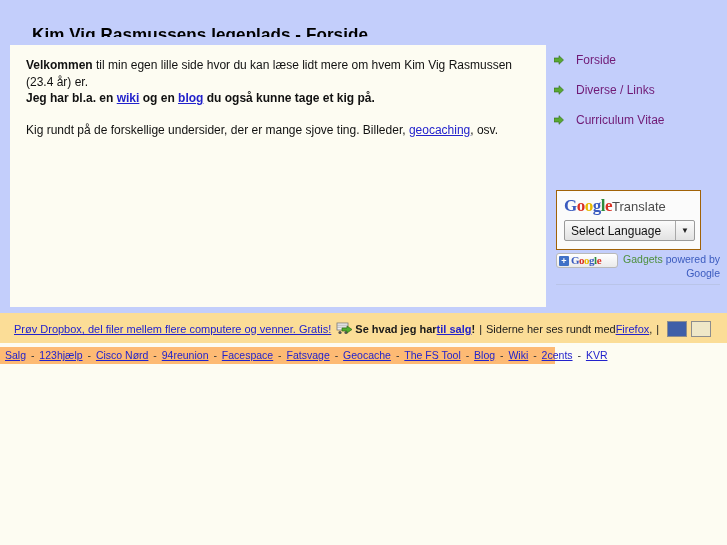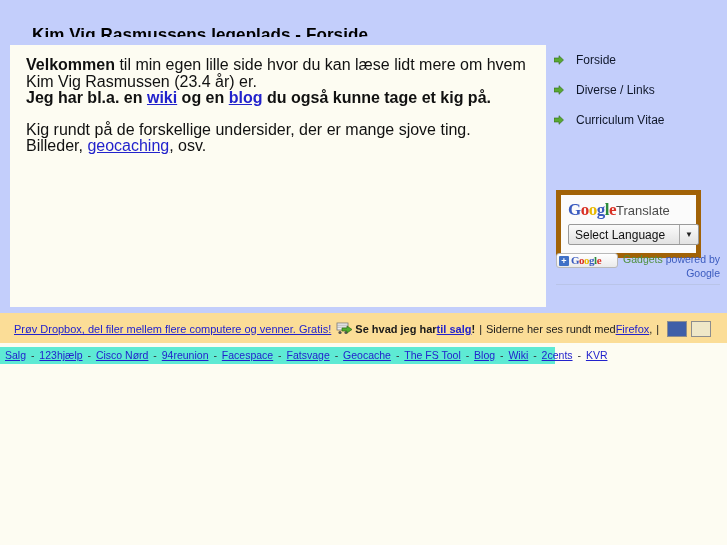--- a/index.html
+++ b/index.html
@@ -54,21 +54,21 @@
     position: absolute;
     left: 10px; top: 45px;
     width: 536px;
     height: 262px;
     background: #fdfcf2;
     box-sizing: border-box;
     padding: 12px 16px 0 16px;
   }
   #content p {
     margin: 0 0 11px 0;
-    font-size: 16px;
+    font-size: 12px;
     line-height: 16.5px;
     color: #111;
   }
   #content p.tight { margin-bottom: 15px; }
   #content b { font-weight: bold; }
   a.inline {
     color: #2222cc;
     text-decoration: underline;
   }
 
@@ -79,41 +79,41 @@
     width: 172px;
   }
   .nav-item {
     position: relative;
     height: 30px;
     padding-left: 28px;
     line-height: 30px;
     font-size: 12px;
   }
   .nav-item .nav-label {
-    color: #0f172a;
+    color: #701a75;
     text-decoration: none;
     font-size: 12px;
   }
   .arrow-icon {
     position: absolute;
     left: 6px;
     top: 10px;
     width: 10px;
     height: 10px;
     display: block;
   }
 
   
   #translate-gadget {
     position: absolute;
     left: 556px;
     top: 190px;
     width: 145px;
     background: #fbfbfb;
-    border: 5px solid #a16207;
+    border: 1px solid #a16207;
     box-sizing: border-box;
     padding: 6px 6px 8px 7px;
   }
   .g-logo {
     font-family: "Liberation Serif", serif;
     font-size: 17px;
     font-weight: bold;
     letter-spacing: -0.5px;
     line-height: 18px;
   }
@@ -246,21 +246,21 @@
   }
   .badge-html { background: #3f5fa8; }
   .badge-css  { background: #efe7c8; }
 
   
   #bottom-links {
     position: absolute;
     left: 0; top: 347px;
     width: 555px;
     height: 17px;
-    background: #5eead4;
+    background: #fdba74;
     font-size: 10.5px;
     line-height: 17px;
     white-space: nowrap;
     padding-left: 5px;
     box-sizing: border-box;
     color: #333;
   }
   #bottom-links a {
     color: #2222cc;
     text-decoration: underline;

